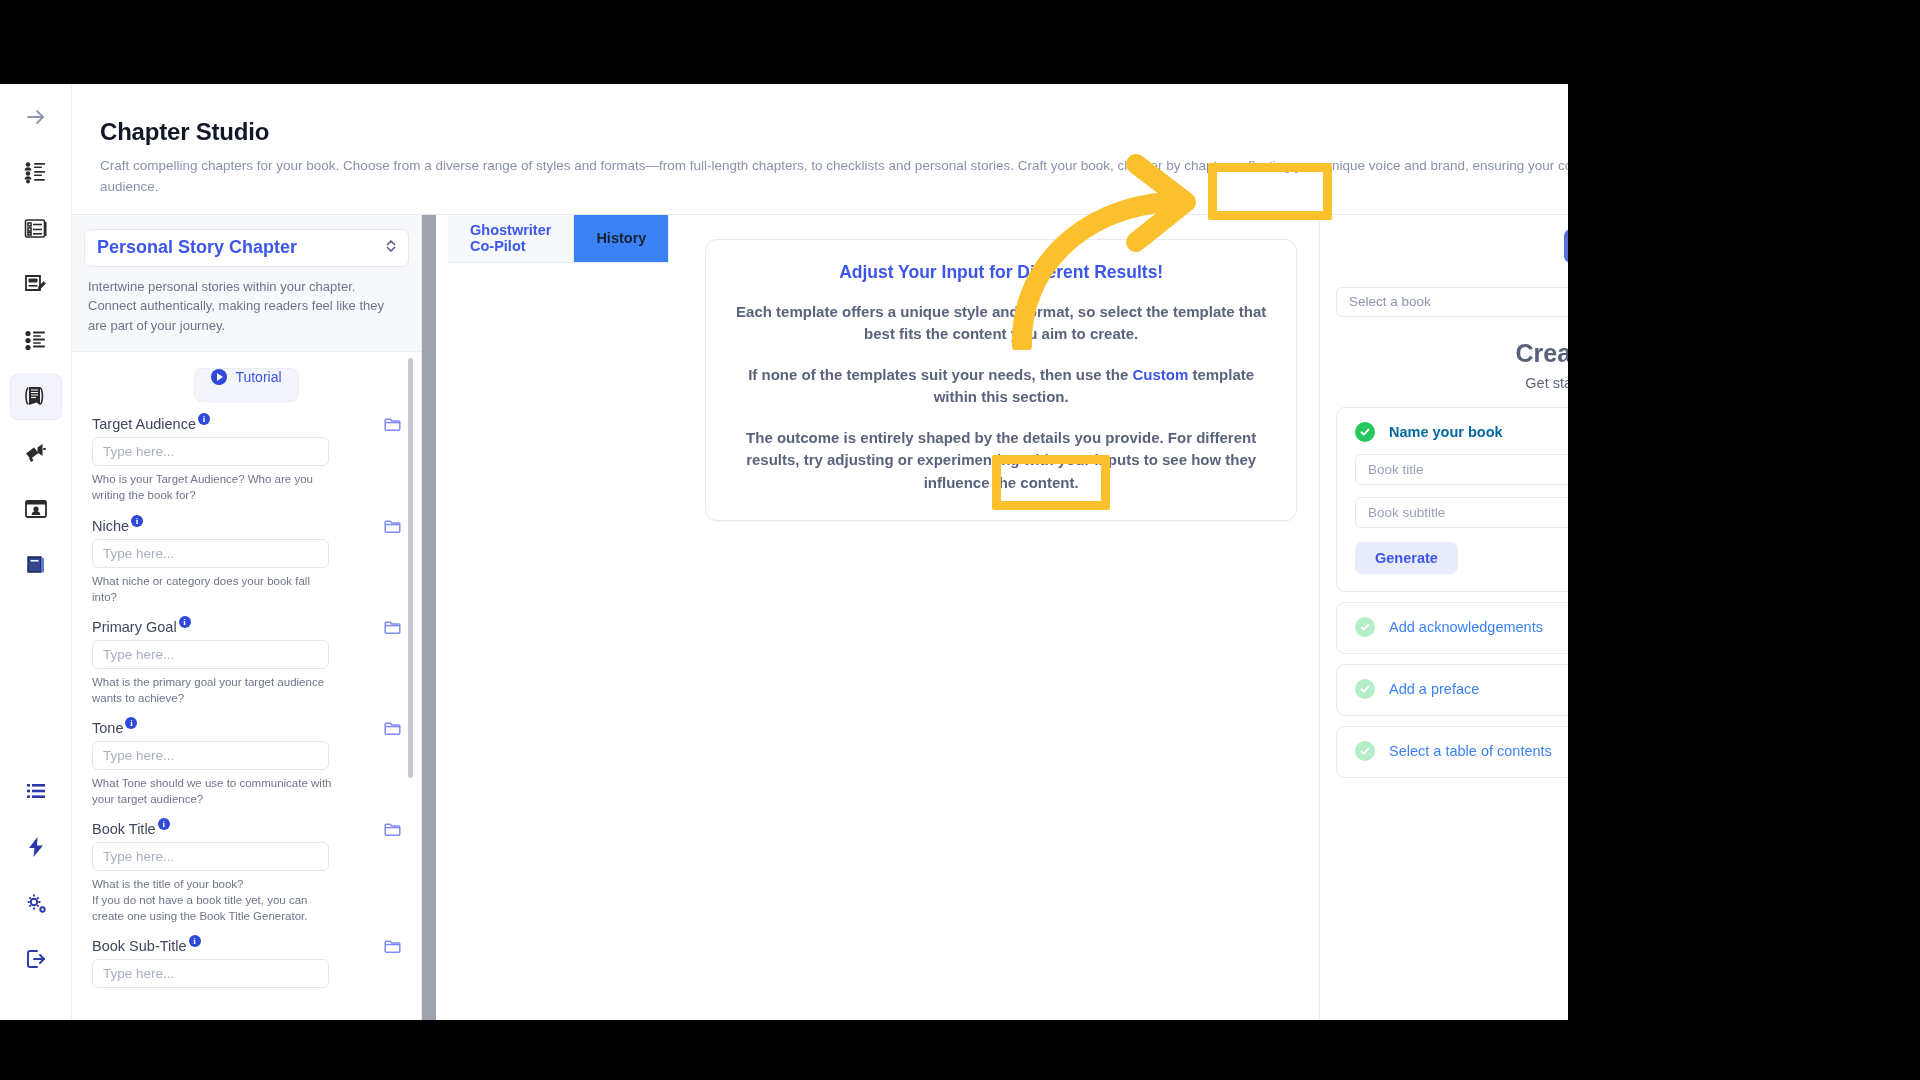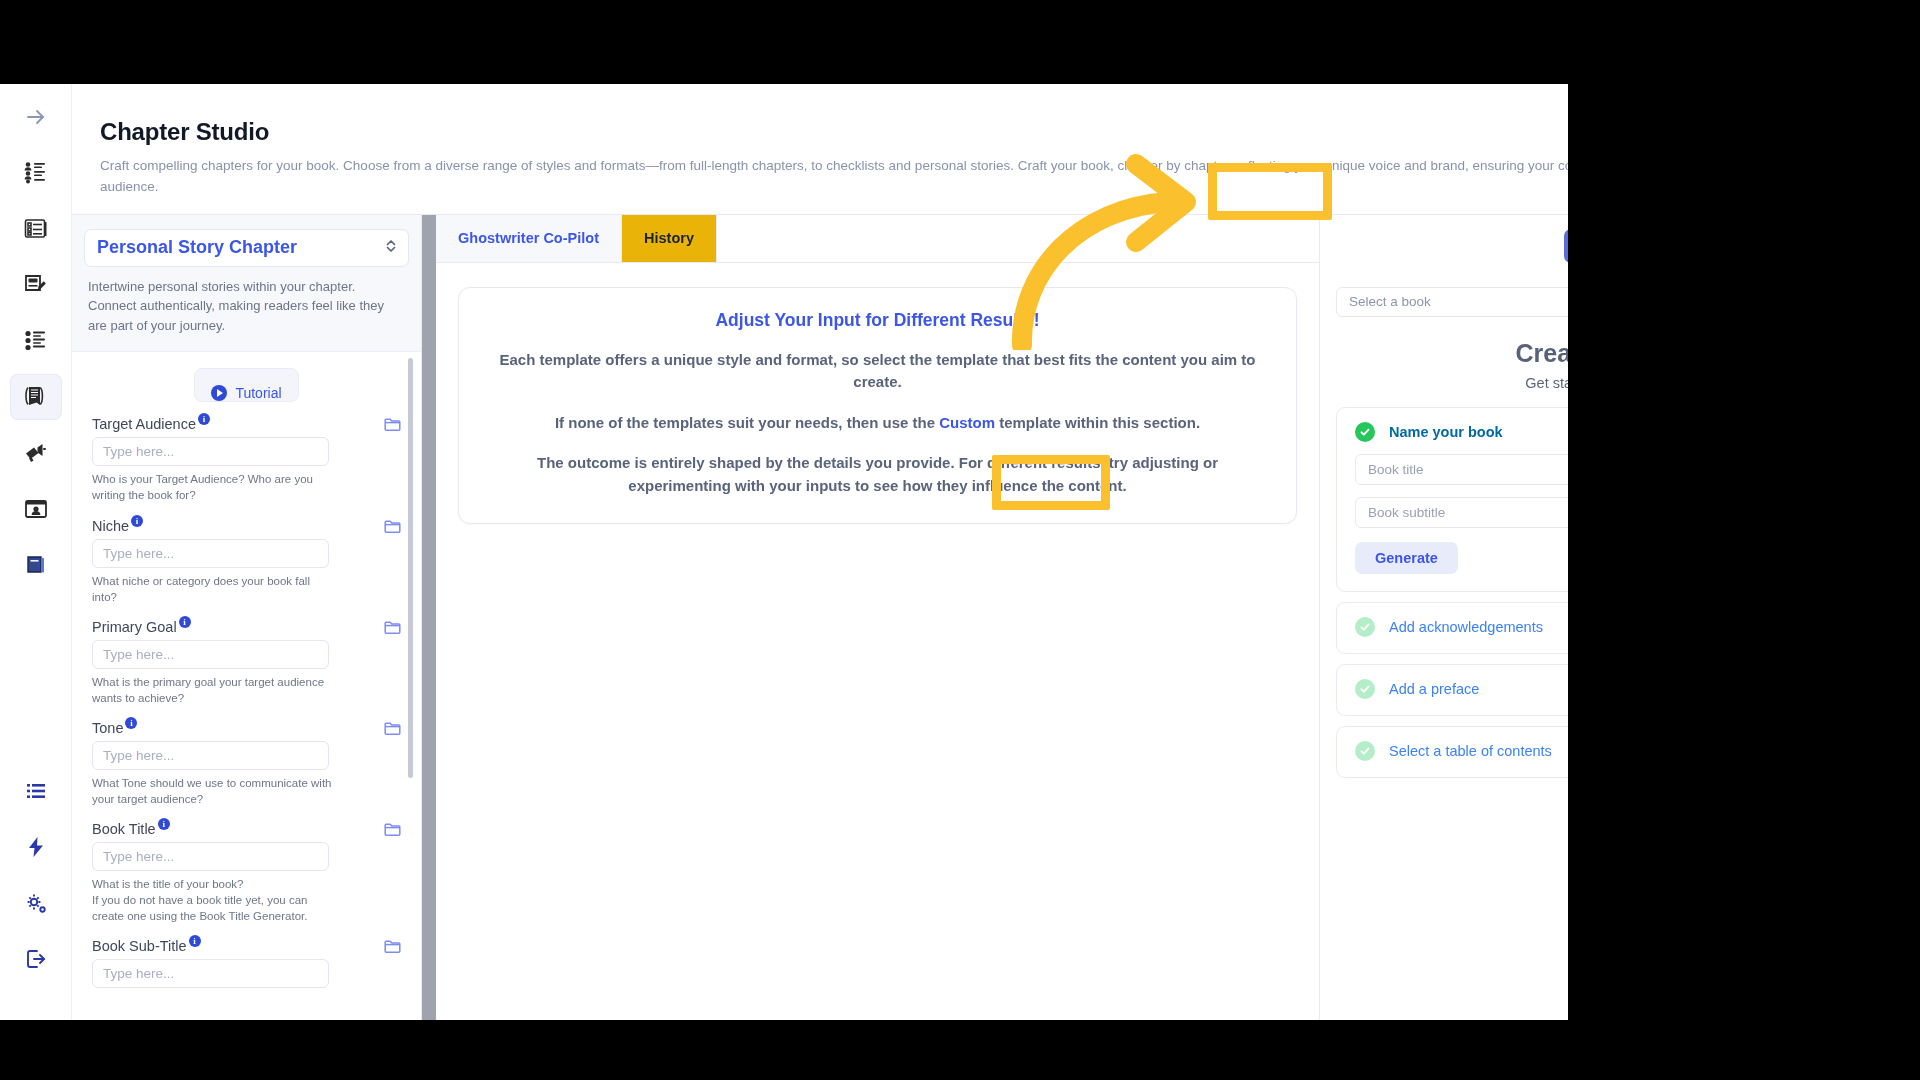--- a/index.html
+++ b/index.html
@@ -112,21 +112,21 @@
     padding:14px 20px 0 20px;
     position:relative;
   }
   .tutorial-wrap { display:flex; justify-content:center; padding:2px 0 14px 0; }
   .tutorial-btn {
     background:#f3f5fb;
     border:1px solid #e9ecf6;
     border-radius:8px;
     height:34px;
     padding:0 16px;
-    display:inline-flex; align-items:flex-end; gap:8px;
+    display:inline-flex; align-items:flex-start; gap:8px;
     color:#3b56e8; font-size:14px; font-weight:500;
     cursor:pointer;
   }
   .play-ic { width:16px; height:16px; border-radius:50%; background:#2f49d9; position:relative; flex:0 0 16px; }
   .play-ic:after {
     content:""; position:absolute; left:5.5px; top:3.8px;
     border-left:6px solid #fff;
     border-top:4px solid transparent;
     border-bottom:4px solid transparent;
   }
@@ -168,45 +168,46 @@
   }
   .form-scrollbar {
     position:absolute; right:8px; top:6px;
     width:5px; height:420px;
     background:#c6cad6; border-radius:3px;
   }
 
   
   .col-center {
     flex:1 1 auto; min-width:0;
-    display:flex; flex-direction:column;
+    display:flex; flex-direction:row;
     border-right:1px solid #e8eaf1;
     background:#fff;
     position:relative;
+    padding-left:12px;
   }
   .center-railbar {
     position:absolute; left:0; top:0; width:14px; height:100%;
     background:#9ea3ad;
   }
   .tabs {
     display:flex; align-items:stretch;
     border-bottom:1px solid #e8eaf1;
     margin-left:14px;
     height:48px;
   }
   .tab {
     display:flex; align-items:center;
     padding:0 22px;
     font-size:14.5px; font-weight:bold;
     cursor:pointer;
     background:#f7f8fc;
     color:#3b56e8;
     border-right:1px solid #e8eaf1;
   }
-  .tab.inactive { background:#eab308; color:#1b2333; border-right:1px solid #e8eaf1; }
+  .tab.inactive { background:#3b82f6; color:#1b2333; border-right:1px solid #e8eaf1; }
   .center-body { flex:1 1 auto; padding:24px 22px 0 36px; }
   .info-card {
     border:1px solid #e6e9f2;
     border-radius:12px;
     padding:22px 26px 26px 26px;
     background:#fff;
     box-shadow:0 1px 2px rgba(20,25,50,0.03);
   }
   .info-title {
     text-align:center;

